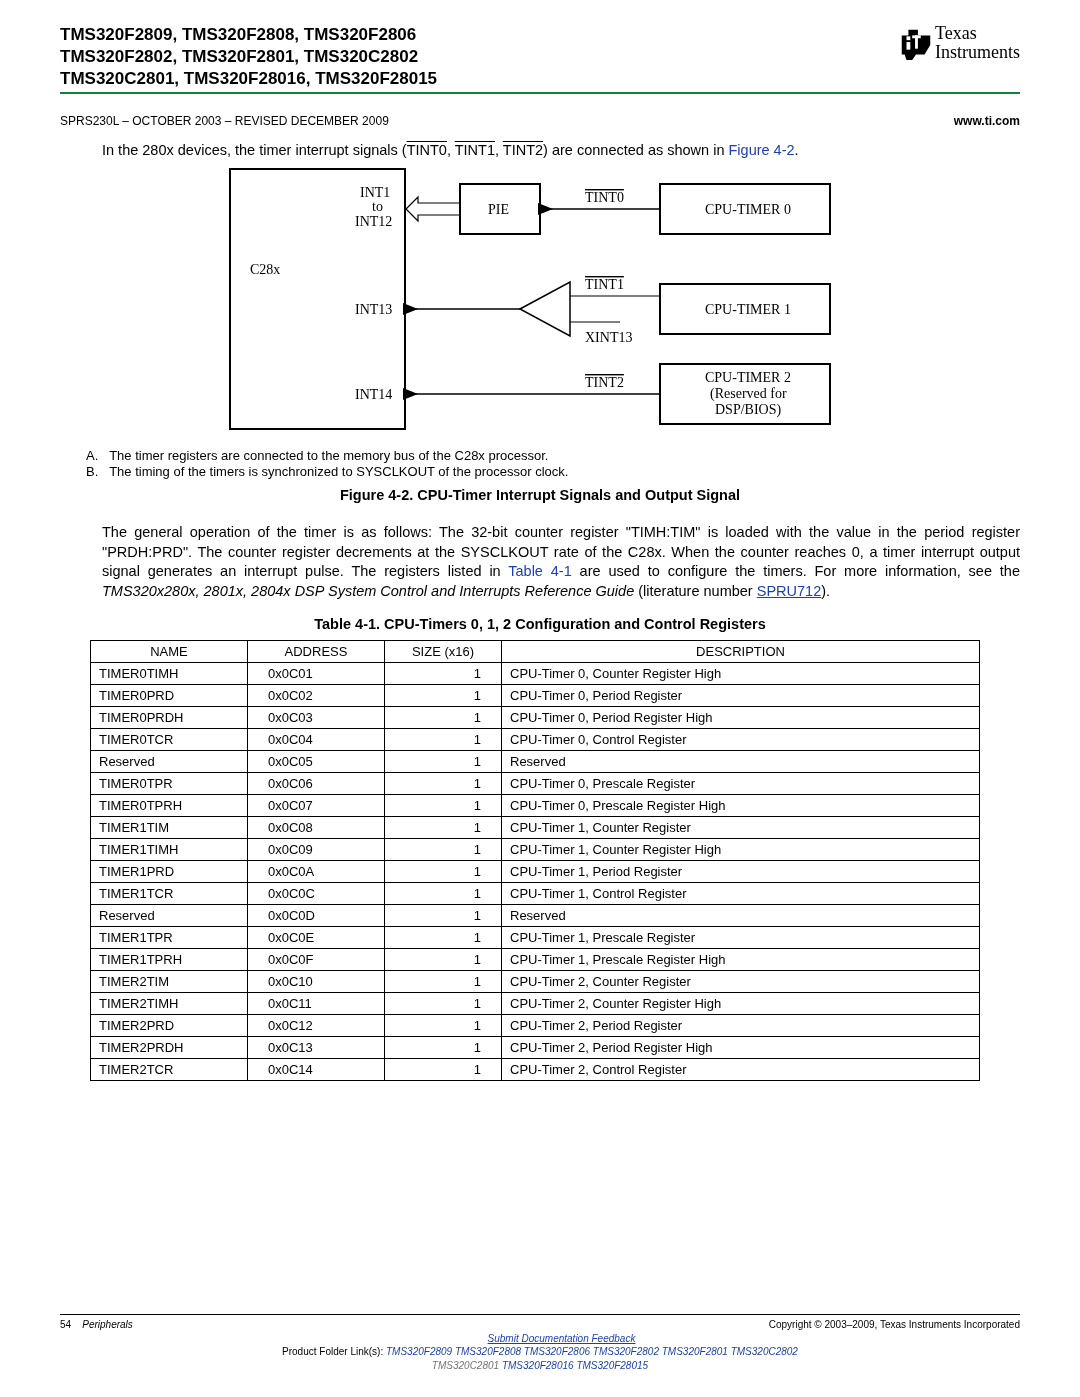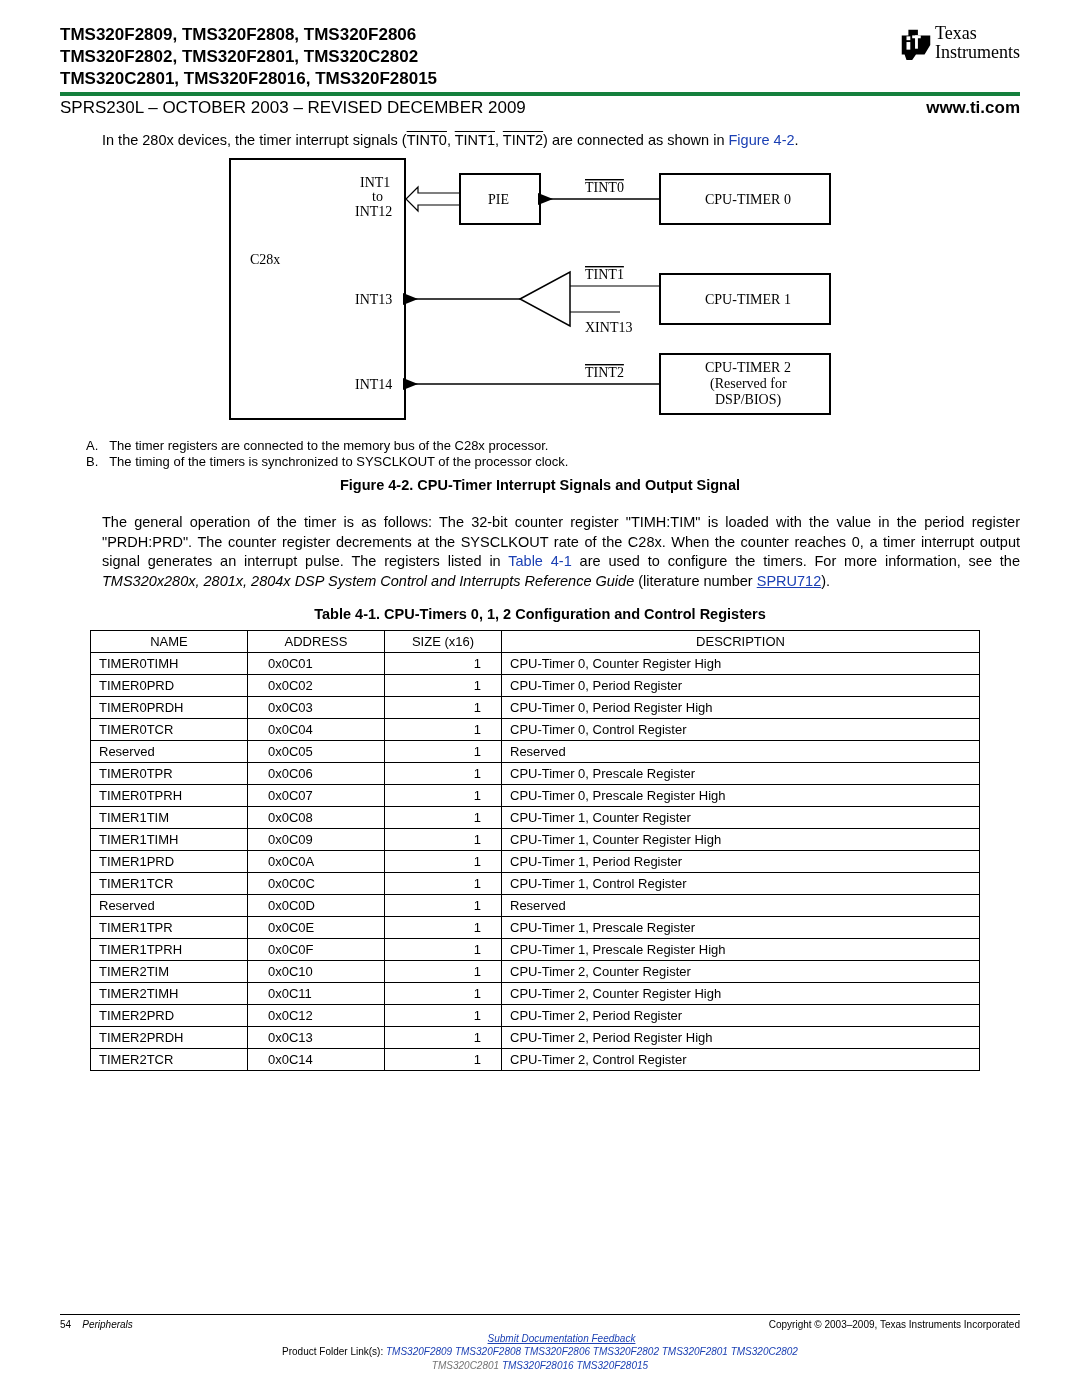--- a/index.html
+++ b/index.html
@@ -14,21 +14,21 @@
     width: 1080px;
     height: 1397px;
     position: relative;
     padding: 24px 60px 10px 60px;
     box-sizing: border-box;
   }
   .header {
     display: flex;
     justify-content: space-between;
     align-items: flex-start;
-    border-bottom: 4px solid #15803d;
+    border-bottom: 2px solid #15803d;
     padding-bottom: 2px;
   }
   .header-left {
     font-weight: bold;
     font-size: 17px;
     line-height: 1.3;
   }
   .header-right {
     text-align: right;
   }
@@ -41,22 +41,22 @@
   .ti-logo svg { display: block; }
   .ti-text {
     font-family: "Times New Roman", serif;
     font-size: 18px;
     line-height: 1.05;
     text-align: left;
   }
   .doc-meta {
     display: flex;
     justify-content: space-between;
-    font-size: 17px;
-    margin-top: 2px;
+    font-size: 12px;
+    margin-top: 20px;
   }
   .intro-para {
     margin: 14px 0 6px 42px;
     text-align: justify;
     font-size: 14.5px;
   }
   .blue-link { color: #1a3fb3; }
   .blue-link.u { text-decoration: underline; }
   .overline { text-decoration: overline; }
   .diagram-wrap { text-align: center; margin-top: 4px; }

